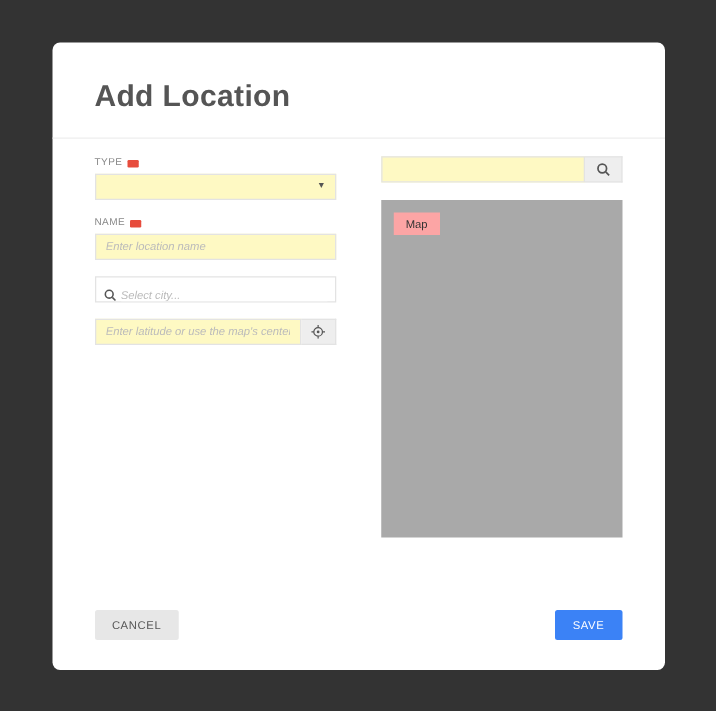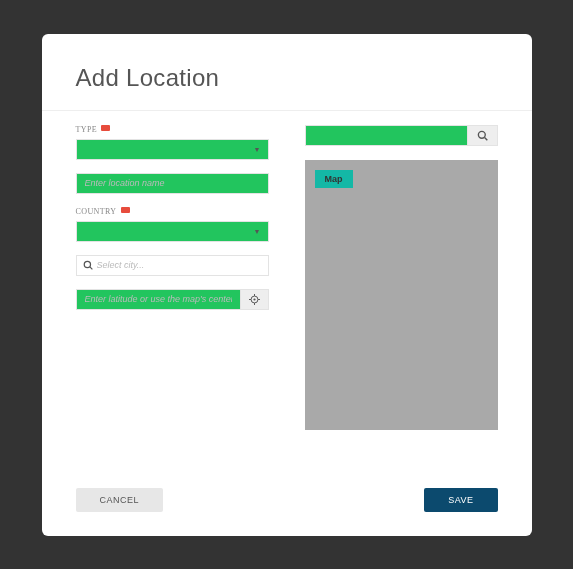--- a/index.html
+++ b/index.html
@@ -14,59 +14,58 @@
   font-size: 11px;
 }
 .modal {
   background: #ffffff;
   width: 490px;
   border-radius: 6px;
   padding: 30px 34px 24px 34px;
 }
 .modal-title {
   font-size: 24px;
-  font-weight: 400;
+  font-weight: 700;
   color: #555;
   letter-spacing: 0.3px;
 }
 .divider {
   border: none;
   border-top: 1px solid #eee;
   margin: 18px -34px 14px -34px;
 }
 .columns {
   display: flex;
   gap: 36px;
 }
 .col-left { flex: 1; }
 .col-right { flex: 1; }
 .form-group { margin-bottom: 13px; }
 .label {
   font-size: 8px;
   color: #888;
   letter-spacing: 0.4px;
   display: flex;
-  align-items: flex-start;
+  align-items: flex-end;
   gap: 4px;
   margin-bottom: 5px;
   text-transform: uppercase;
-  font-family: Liberation Serif, serif;
 }
 .req-badge {
   display: inline-block;
   width: 9px;
   height: 6px;
   background: #e74c3c;
   border-radius: 1px;
 }
 .control {
   width: 100%;
   height: 21px;
   border: 1px solid #e3e3e3;
-  background: #22c55e;
+  background: #fef9c3;
   font-size: 9px;
   color: #555;
   padding: 0 8px;
   outline: none;
   font-family: inherit;
 }
 .control::placeholder { color: #bbb; font-style: italic; }
 .select-wrap {
   position: relative;
 }
@@ -74,21 +73,21 @@
   position: absolute;
   right: 8px;
   top: 50%;
   transform: translateY(-50%);
   font-size: 7px;
   color: #555;
   pointer-events: none;
 }
 .input-with-icon {
   display: flex;
-  align-items: center;
+  align-items: flex-end;
   border: 1px solid #e3e3e3;
   height: 21px;
   padding: 0 6px;
   gap: 4px;
 }
 .input-with-icon input {
   border: none;
   outline: none;
   flex: 1;
   font-size: 9px;
@@ -119,43 +118,43 @@
 .map-panel {
   width: 100%;
   height: 270px;
   background: #a9a9a9;
   position: relative;
 }
 .map-tag {
   position: absolute;
   top: 10px;
   left: 10px;
-  background: #14b8a6;
+  background: #fca5a5;
   color: #333;
   font-size: 9px;
-  font-weight: 700;
+  font-weight: 400;
   padding: 4px 10px;
 }
 .footer {
   display: flex;
   justify-content: space-between;
   margin-top: 58px;
 }
 .btn {
   font-size: 9px;
   letter-spacing: 0.5px;
-  padding: 7px 24px;
+  padding: 7px 14px;
   border: none;
   cursor: pointer;
   font-family: inherit;
   text-transform: uppercase;
   border-radius: 2px;
 }
 .btn-cancel { background: #e7e7e7; color: #555; }
-.btn-save { background: #0c4a6e; color: #fff; }
+.btn-save { background: #3b82f6; color: #fff; }
 svg { display: block; }
 </style>
 </head>
 <body>
 
 <div class="modal">
   <h1 class="modal-title">Add Location</h1>
   <hr class="divider">
 
   <div class="columns">
@@ -166,33 +165,27 @@
           <span>TYPE</span>
           <span class="req-badge"></span>
         </div>
         <div class="select-wrap">
           <input class="control" style="">
           <span class="caret">▼</span>
         </div>
       </div>
 
       <div class="form-group">
+        <div class="label">
+          <span>NAME</span>
+          <span class="req-badge"></span>
+        </div>
         <input class="control" placeholder="Enter location name" style="">
       </div>
 
-      <div class="form-group">
-        <div class="label">
-          <span>COUNTRY</span>
-          <span class="req-badge"></span>
-        </div>
-        <div class="select-wrap">
-          <input class="control" style="">
-          <span class="caret">▼</span>
-        </div>
-      </div>
 
 
       <div class="form-group">
         <div class="input-with-icon">
           <span>
             <svg width="10" height="10" viewBox="0 0 16 16">
                 <circle cx="7" cy="7" r="5" fill="none" stroke="#555" stroke-width="2"></circle>
                 <line x1="11" y1="11" x2="15" y2="15" stroke="#555" stroke-width="2"></line>
               </svg>
           </span>

